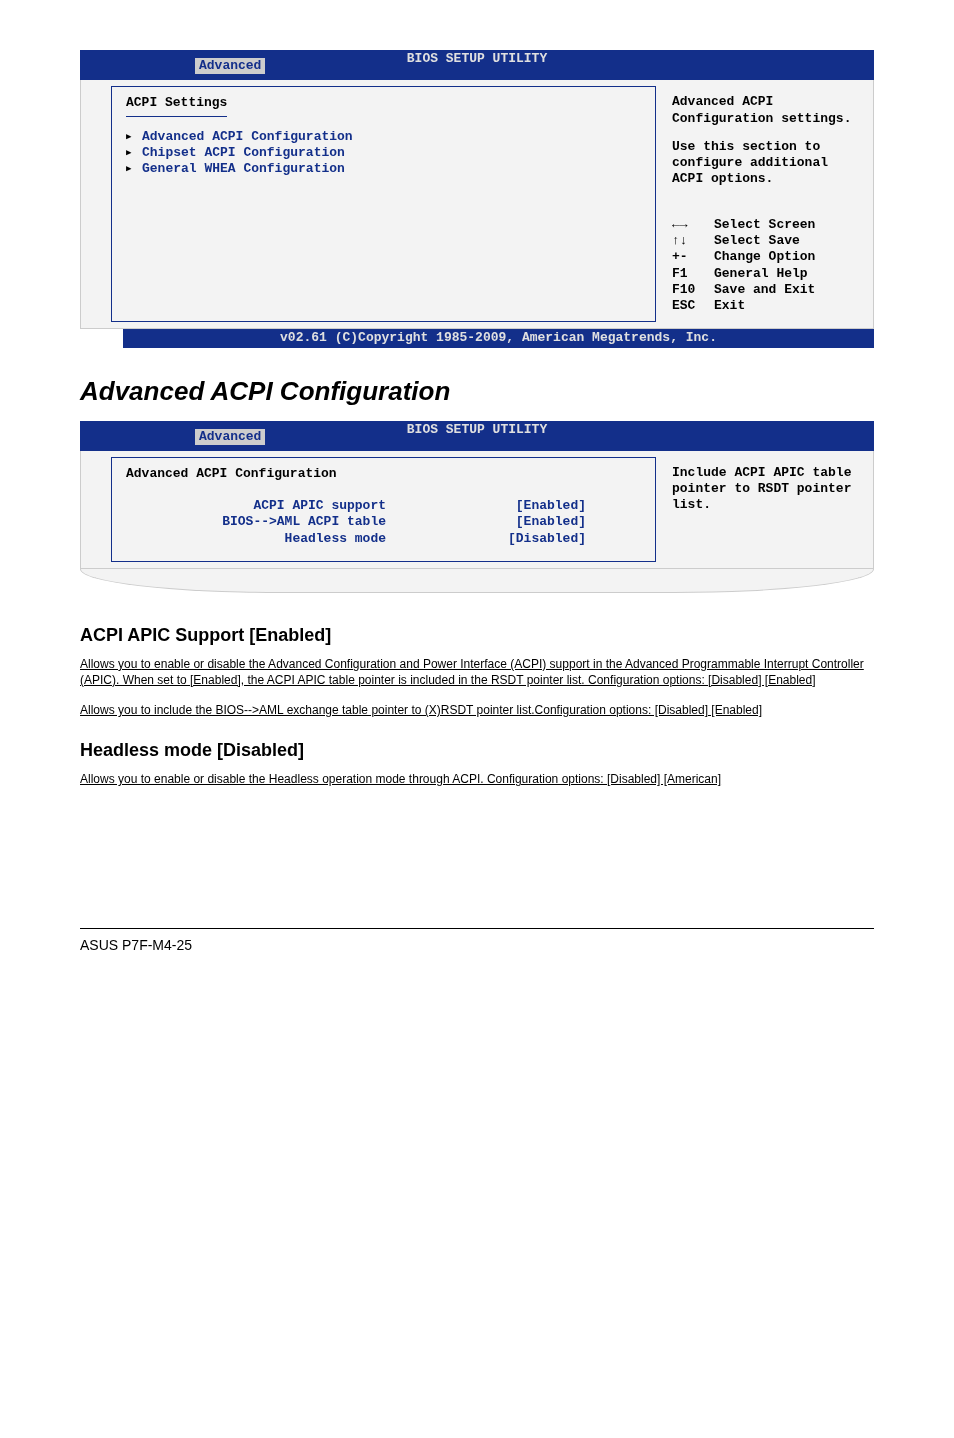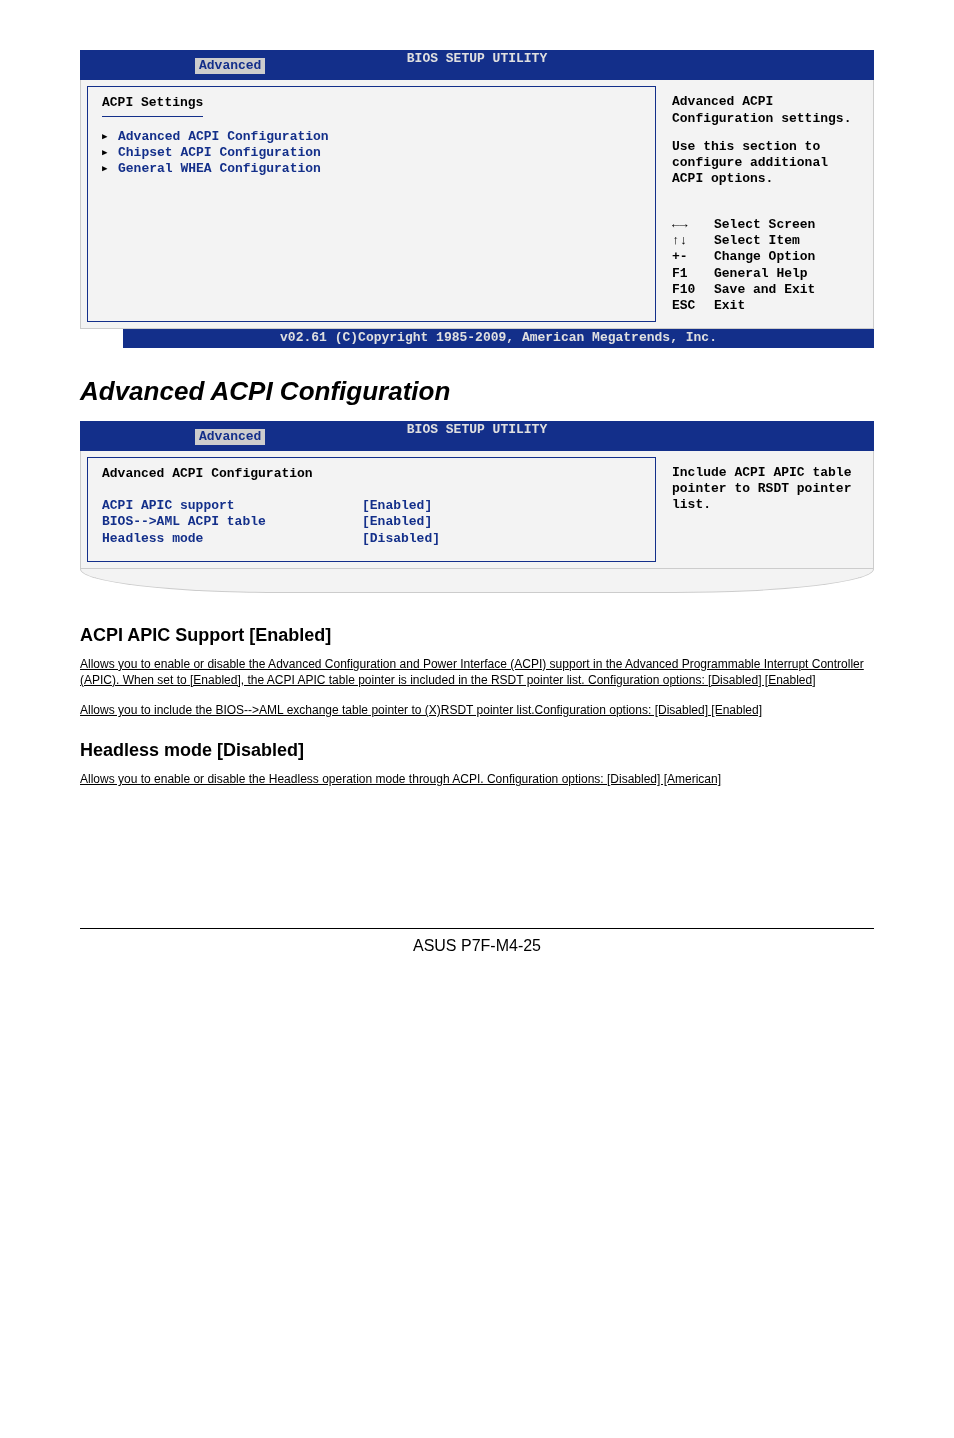--- a/index.html
+++ b/index.html
@@ -60,20 +60,21 @@
     top: 8px;
     background: #cdcdcd;
     color: #132f8a;
     padding: 0 4px;
   }
   .bios-body {
     background: #f3f3f3;
     display: flex;
     border: 1px solid #ccc;
     border-top: none;
+    padding-left: 24px;
   }
   .bios-left {
     flex: 1 1 auto;
     border: 1px solid #132f8a;
     margin: 6px;
     padding: 8px 14px 14px 14px;
     color: #132f8a;
     position: relative;
   }
   .bios-left .hdr {
@@ -83,21 +84,21 @@
     padding-bottom: 4px;
     margin-bottom: 12px;
   }
   .bios-left .row { display: flex; }
   .bios-left .tri {
     color: #000;
     width: 16px;
     font-size: 9px;
     line-height: 16px;
   }
-  .bios-left .cols { display: flex; width: 100%; }
+  .bios-left .cols { display: flex; width: 100%; text-align: right; }
   .bios-left .c1 { width: 260px; }
   .bios-left .c2 { width: 200px; }
   .bios-right {
     width: 205px;
     flex: 0 0 205px;
     margin: 6px 6px 6px 0;
     padding: 8px 6px 8px 10px;
     color: #000000;
     display: flex;
     flex-direction: column;
@@ -120,22 +121,22 @@
     border-top: none;
     height: 24px;
     border-radius: 0 0 200px 200px / 0 0 24px 24px;
   }
 
   .footer-line {
     border-top: 1px solid #000;
     margin-top: 140px;
     padding-top: 8px;
     display: flex;
-    justify-content: center;
-    font-size: 16px;
+    justify-content: flex-start;
+    font-size: 14px;
   }
 </style>
 </head>
 <body>
 
 <div class="page">
 
 
   <div class="bios">
     <div class="bios-header">
@@ -166,21 +167,21 @@
           <div style="height:12px"></div>
           <div>Use this section to configure additional ACPI options.</div>
         </div>
         <div class="nav">
           <div class="kv">
               <span class="k">←→</span>
               <span>Select Screen</span>
             </div>
           <div class="kv">
               <span class="k">↑↓</span>
-              <span>Select Item</span>
+              <span>Select Save</span>
             </div>
           <div class="kv">
               <span class="k">+-</span>
               <span>Change Option</span>
             </div>
           <div class="kv">
               <span class="k">F1</span>
               <span>General Help</span>
             </div>
           <div class="kv">

